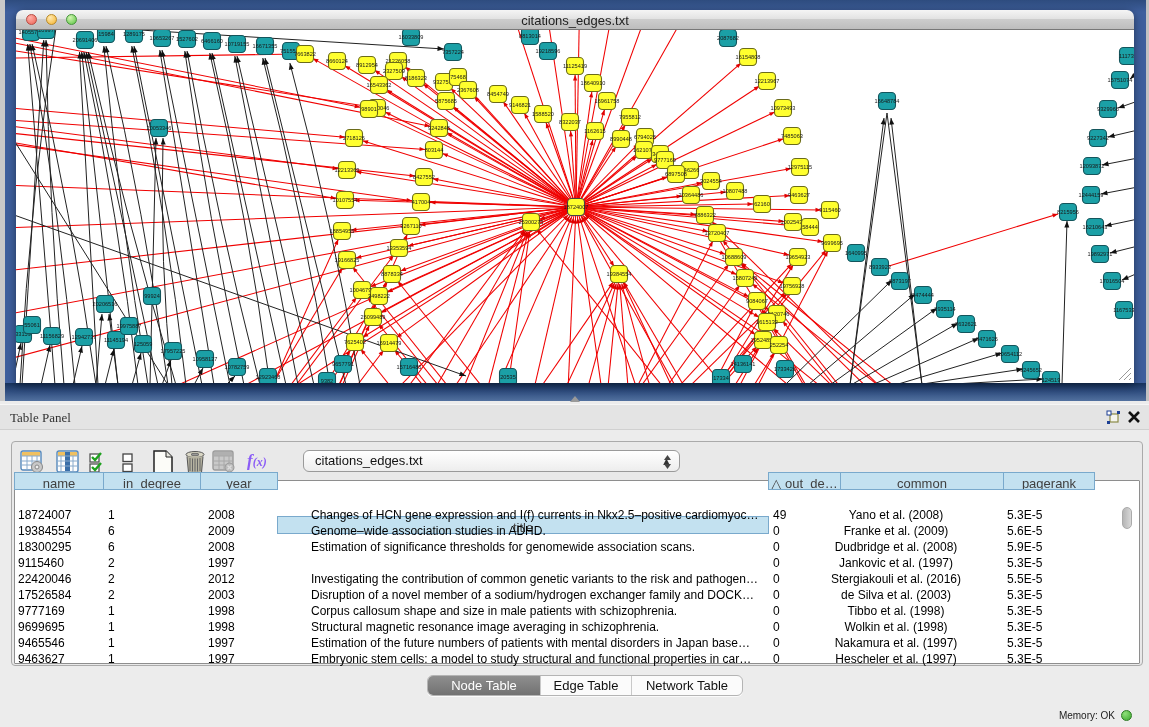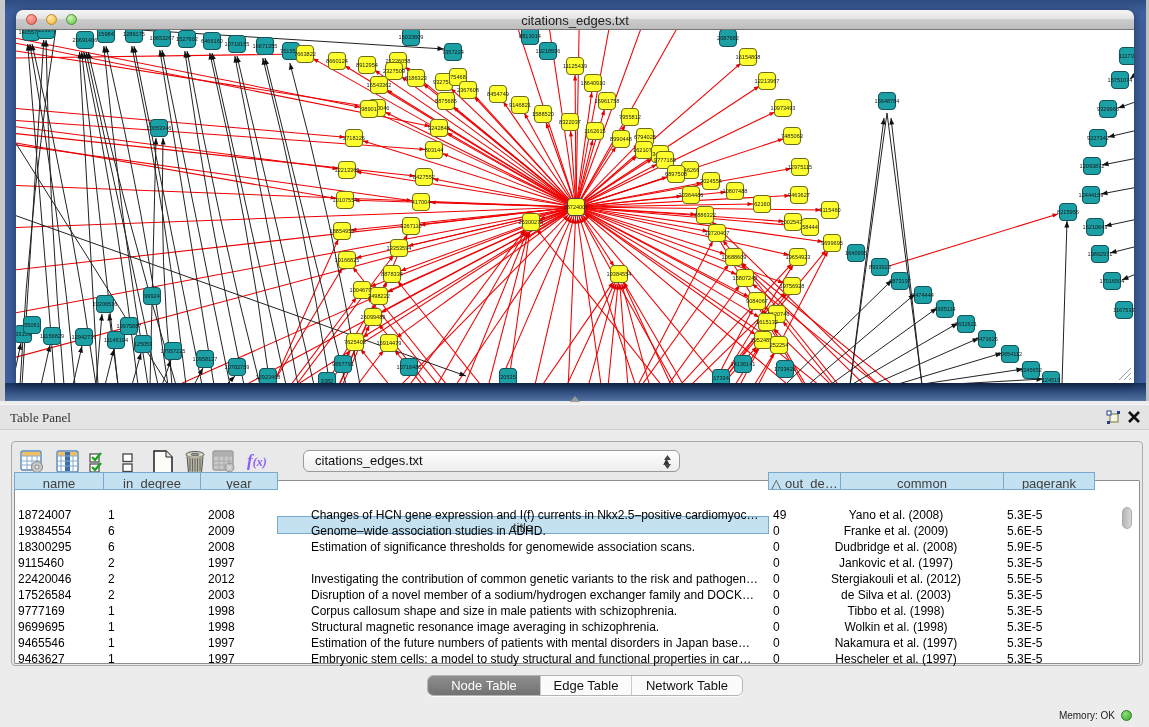--- a/index.html
+++ b/index.html
@@ -884,21 +884,21 @@
     <span class="c4">0</span>
     <span class="c5">Jankovic et al. (1997)</span>
 <span class="c6">5.3E-5</span>
   </div>
 <div class="tr" style="top:571px">
 <span class="c0">22420046</span>
     <span class="c1">2</span>
     <span class="c2">2012</span>
 <span class="c3">Investigating the contribution of common genetic variants to the risk and pathogen…</span>
     <span class="c4">0</span>
-    <span class="c5">Stergiakouli et al. (2012)</span>
+    <span class="c5">Stergiakouli et al. (2016)</span>
 <span class="c6">5.5E-5</span>
   </div>
 <div class="tr" style="top:587px">
 <span class="c0">17526584</span>
     <span class="c1">2</span>
     <span class="c2">2003</span>
 <span class="c3">Disruption of a novel member of a sodium/hydrogen exchanger family and DOCK…</span>
     <span class="c4">0</span>
     <span class="c5">de Silva et al. (2003)</span>
 <span class="c6">5.3E-5</span>

